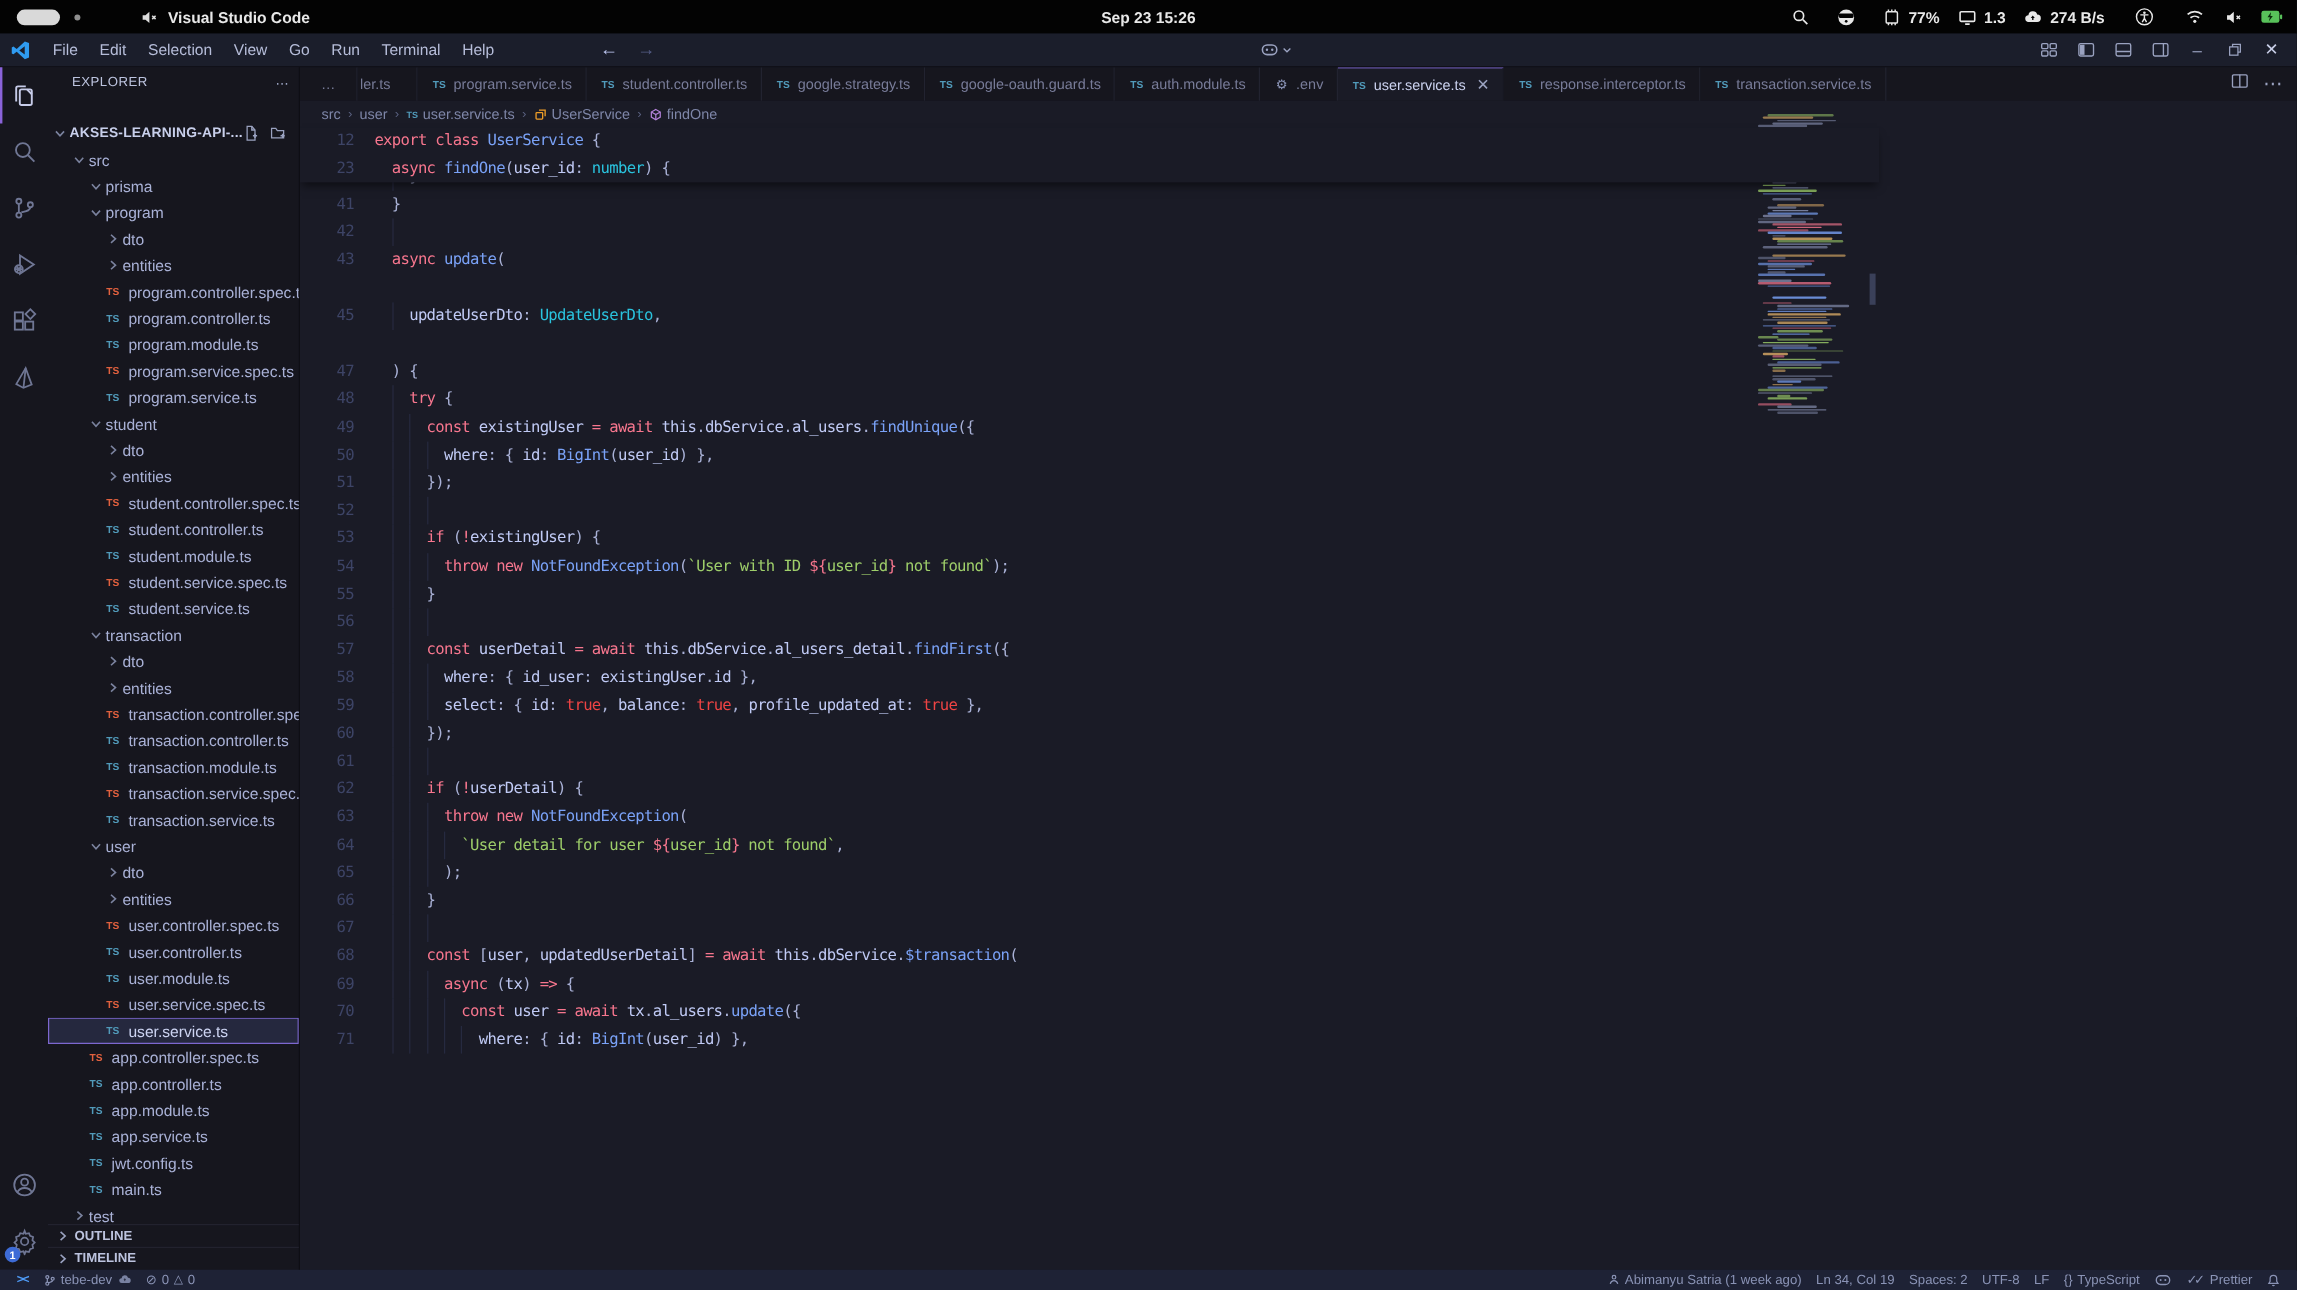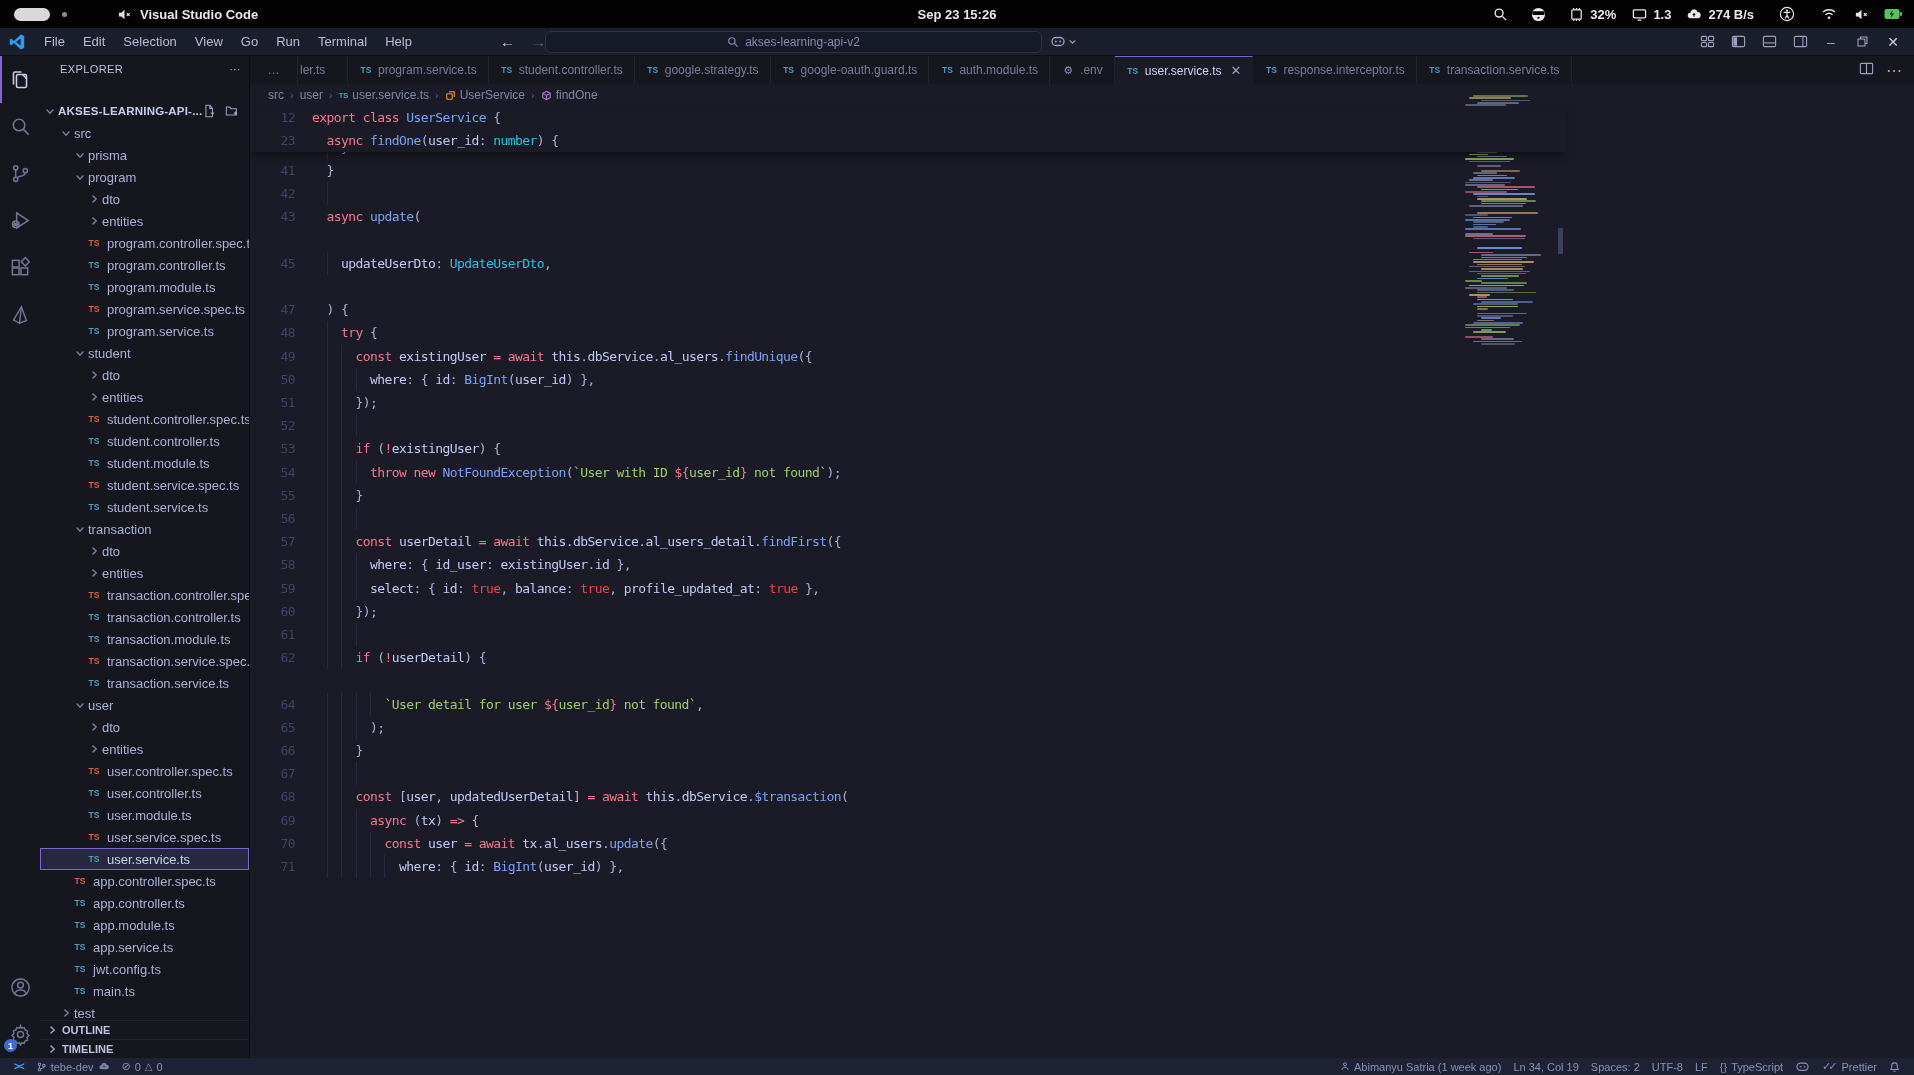--- a/index.html
+++ b/index.html
@@ -137,21 +137,21 @@
             <circle cx="8" cy="11.5" r="1.2" fill="#030303"></circle>
           </svg>
       </span>
       <span class="gn-grp">
         <span class="gn-ico">
           <svg width="15" height="15" viewBox="0 0 16 16" fill="none" stroke="#e8e8e8" stroke-width="1.3">
             <rect x="3" y="3" width="10" height="10" rx="1"></rect>
             <path d="M5 1v2M8 1v2M11 1v2M5 13v2M8 13v2M11 13v2"></path>
             </svg>
         </span>
-          <span>32%</span>
+          <span>77%</span>
       </span>
       <span class="gn-grp">
         <span class="gn-ico">
           <svg width="15" height="15" viewBox="0 0 16 16" fill="none" stroke="#e8e8e8" stroke-width="1.4">
             <rect x="1.5" y="3" width="13" height="8.5" rx="1"></rect>
               <path d="M6 14h4"></path>
             </svg>
         </span>
           <span>1.3</span>
       </span>
@@ -207,27 +207,20 @@
         <span class="menu-item">View</span>
         <span class="menu-item">Go</span>
         <span class="menu-item">Run</span>
         <span class="menu-item">Terminal</span>
         <span class="menu-item">Help</span>
       </nav>
     <div class="nav-arrows">
       <span class="nav-back">←</span>
       <span class="nav-fwd">→</span>
     </div>
-    <div id="cmd-center">
-      <svg width="12" height="12" viewBox="0 0 16 16" fill="none" stroke="#828bab" stroke-width="1.6">
-        <circle cx="6.5" cy="6.5" r="4.2"></circle>
-          <path d="M10 10l4.2 4.2"></path>
-        </svg>
-      <span>akses-learning-api-v2</span>
-    </div>
     <div class="copilot-btn">
       <svg width="16" height="14" viewBox="0 0 16 14">
         <rect x="2" y="2.5" width="12" height="8" rx="4" fill="none" stroke="#9aa2c0" stroke-width="1.3"></rect>
         <circle cx="5.8" cy="6.5" r="1" fill="#9aa2c0"></circle>
           <circle cx="10.2" cy="6.5" r="1" fill="#9aa2c0"></circle>
         </svg>
       <svg width="9" height="9" viewBox="0 0 16 16" fill="none" stroke="#9aa2c0" stroke-width="2">
         <path d="M3 6l5 5 5-5"></path>
         </svg>
     </div>
@@ -804,20 +797,27 @@
               <div class="gd" style="left:76.5px"></div>
               <div class="gd" style="left:91.0px"></div>
               <div class="gd" style="left:105.5px"></div>
               <span class="ct"></span>
             </div>
             <div class="cl" style="top: 562.2px;">
               <span class="ln">62</span>
               <div class="gd" style="left:76.5px"></div>
               <div class="gd" style="left:91.0px"></div>
               <span class="ct"><span class="tk-w">      </span><span class="tk-k">if</span><span class="tk-p"> (</span><span class="tk-k">!</span><span class="tk-v">userDetail</span><span class="tk-p">) {</span></span>
+            </div>
+            <div class="cl" style="top: 585.4px;">
+              <span class="ln">63</span>
+              <div class="gd" style="left:76.5px"></div>
+              <div class="gd" style="left:91.0px"></div>
+              <div class="gd" style="left:105.5px"></div>
+              <span class="ct"><span class="tk-w">        </span><span class="tk-k">throw</span><span class="tk-w"> </span><span class="tk-k">new</span><span class="tk-w"> </span><span class="tk-d">NotFoundException</span><span class="tk-p">(</span></span>
             </div>
             <div class="cl" style="top: 608.6px;">
               <span class="ln">64</span>
               <div class="gd" style="left:76.5px"></div>
               <div class="gd" style="left:91.0px"></div>
               <div class="gd" style="left:105.5px"></div>
               <div class="gd" style="left:120.0px"></div>
               <span class="ct"><span class="tk-w">          </span><span class="tk-s">`User detail for user </span><span class="tk-k">${</span><span class="tk-s">user_id</span><span class="tk-k">}</span><span class="tk-s"> not found`</span><span class="tk-p">,</span></span>
             </div>
             <div class="cl" style="top: 631.8px;">

